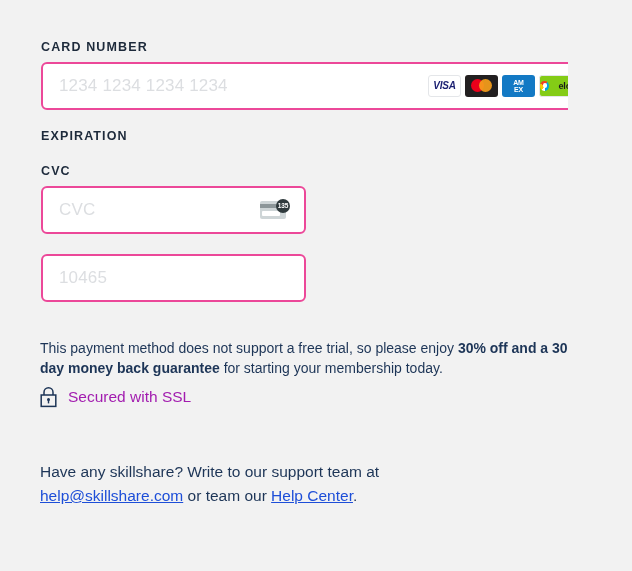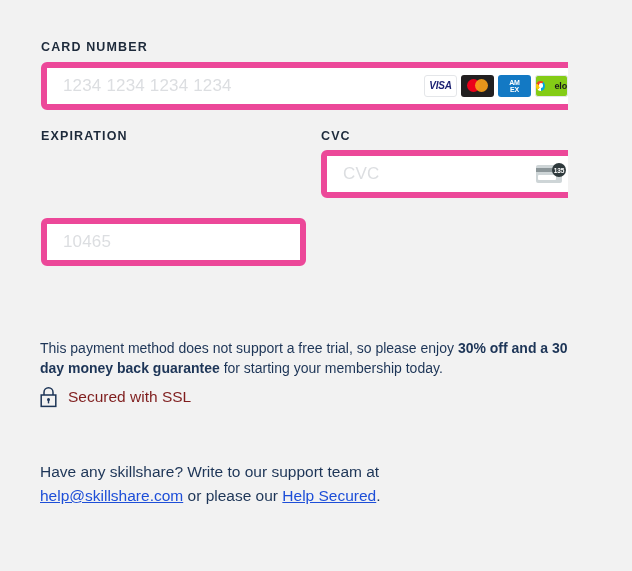--- a/index.html
+++ b/index.html
@@ -29,40 +29,41 @@
     letter-spacing: 0.09em;
     color: #1d2a3b;
     text-transform: uppercase;
     line-height: 1;
     margin-bottom: 8px;
   }
   .input-box {
     position: relative;
     height: 48px;
     background: #ffffff;
-    border: 6px solid #ec4899;
+    border: 2px solid #ec4899;
     border-radius: 6px;
     display: flex;
     align-items: center;
     padding: 0 16px;
   }
   .placeholder {
     font-size: 17px;
     color: #dcdee1;
     letter-spacing: 0.01em;
     white-space: nowrap;
   }
   .value-text {
     font-size: 17px;
     color: #3c4450;
   }
   .row {
     display: flex;
     gap: 15px;
     margin-top: 20px;
+    flex-direction: column;
   }
   .col { width: 265px; }
   .col .field-label { margin-bottom: 8px; }
 
   
   .brands {
     position: absolute;
     right: 12px;
     top: 50%;
     transform: translateY(-50%);
@@ -207,21 +208,21 @@
   .ssl {
     position: absolute;
     left: 39px;
     top: 386px;
     display: flex;
     align-items: center;
     gap: 10px;
   }
   .ssl-text {
     font-size: 15.5px;
-    color: #7f1d1d;
+    color: #a21caf;
   }
 
   .support {
     position: absolute;
     left: 40px;
     top: 460px;
     width: 470px;
     font-size: 15.5px;
     line-height: 24px;
     color: #1d3557;
@@ -301,16 +302,16 @@
     <svg width="19" height="22" viewBox="0 0 19 22">
       <path d="M5 9 V6.2 A4.5 4.5 0 0 1 14 6.2 V9" fill="none" stroke="#1d3557" stroke-width="1.5"></path>
       <rect x="2.2" y="9" width="14.6" height="11.4" fill="none" stroke="#1d3557" stroke-width="1.5"></rect>
       <circle cx="9.5" cy="13.6" r="1.5" fill="#1d3557"></circle>
       <rect x="8.8" y="14" width="1.4" height="3.4" fill="#1d3557"></rect>
     </svg>
     <span class="ssl-text">Secured with SSL</span>
   </div>
 
   <div class="support">
-    <span>Have any skillshare? Write to our support team at </span><a href="#">help@skillshare.com</a><span> or please our </span><a href="#">Help Secured</a><span>.</span>
+    <span>Have any skillshare? Write to our support team at </span><a href="#">help@skillshare.com</a><span> or team our </span><a href="#">Help Center</a><span>.</span>
   </div>
 
 </div>
 
 </body></html>

